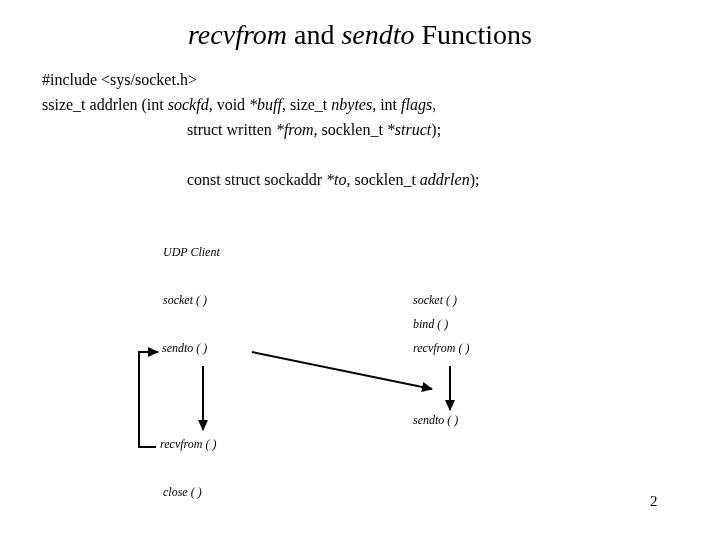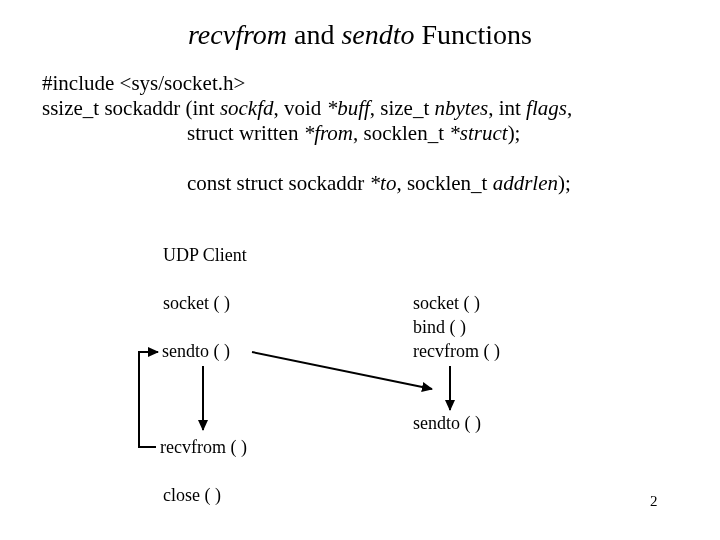--- a/index.html
+++ b/index.html
@@ -21,28 +21,29 @@
     top: 19px;
     left: 0;
     width: 720px;
     text-align: center;
     font-size: 28px;
     white-space: nowrap;
   }
   .code-line {
     position: absolute;
     left: 42px;
-    font-size: 21px;
+    font-size: 16px;
     white-space: nowrap;
   }
   .code-line.indented { left: 187px; }
   .dg {
     position: absolute;
-    font-size: 18px;
+    font-size: 12px;
     white-space: nowrap;
+    font-style: italic;
   }
   .page-number {
     position: absolute;
     left: 650px;
     top: 493px;
     font-size: 15px;
   }
   .arrows {
     position: absolute;
     top: 0;
@@ -51,21 +52,21 @@
   }
 </style>
 </head>
 <body>
 
 <div class="slide">
 
   <div class="title"><i>recvfrom</i><span> and </span><i>sendto</i><span> Functions</span></div>
 
   <div class="code-line" style="top:71px"><span>#include &lt;sys/socket.h&gt;</span></div>
-  <div class="code-line" style="top:96px"><span>ssize_t sockaddr (int </span><i>sockfd</i><span>, void </span><i>*buff</i><span>, size_t </span><i>nbytes</i><span>, int </span><i>flags</i><span>,</span></div>
+  <div class="code-line" style="top:96px"><span>ssize_t addrlen (int </span><i>sockfd</i><span>, void </span><i>*buff</i><span>, size_t </span><i>nbytes</i><span>, int </span><i>flags</i><span>,</span></div>
   <div class="code-line indented" style="top:121px"><span>struct written </span><i>*from</i><span>, socklen_t </span><i>*struct</i><span>);</span></div>
   <div class="code-line indented" style="top:171px"><span>const struct sockaddr </span><i>*to</i><span>, socklen_t </span><i>addrlen</i><span>);</span></div>
 
   <div class="dg" style="left:163px; top:245px">UDP Client</div>
 
   <div class="dg" style="left:163px; top:293px">socket ( )</div>
   <div class="dg" style="left:413px; top:293px">socket ( )</div>
   <div class="dg" style="left:413px; top:317px">bind ( )</div>
   <div class="dg" style="left:162px; top:341px">sendto ( )</div>
   <div class="dg" style="left:413px; top:341px">recvfrom ( )</div>

